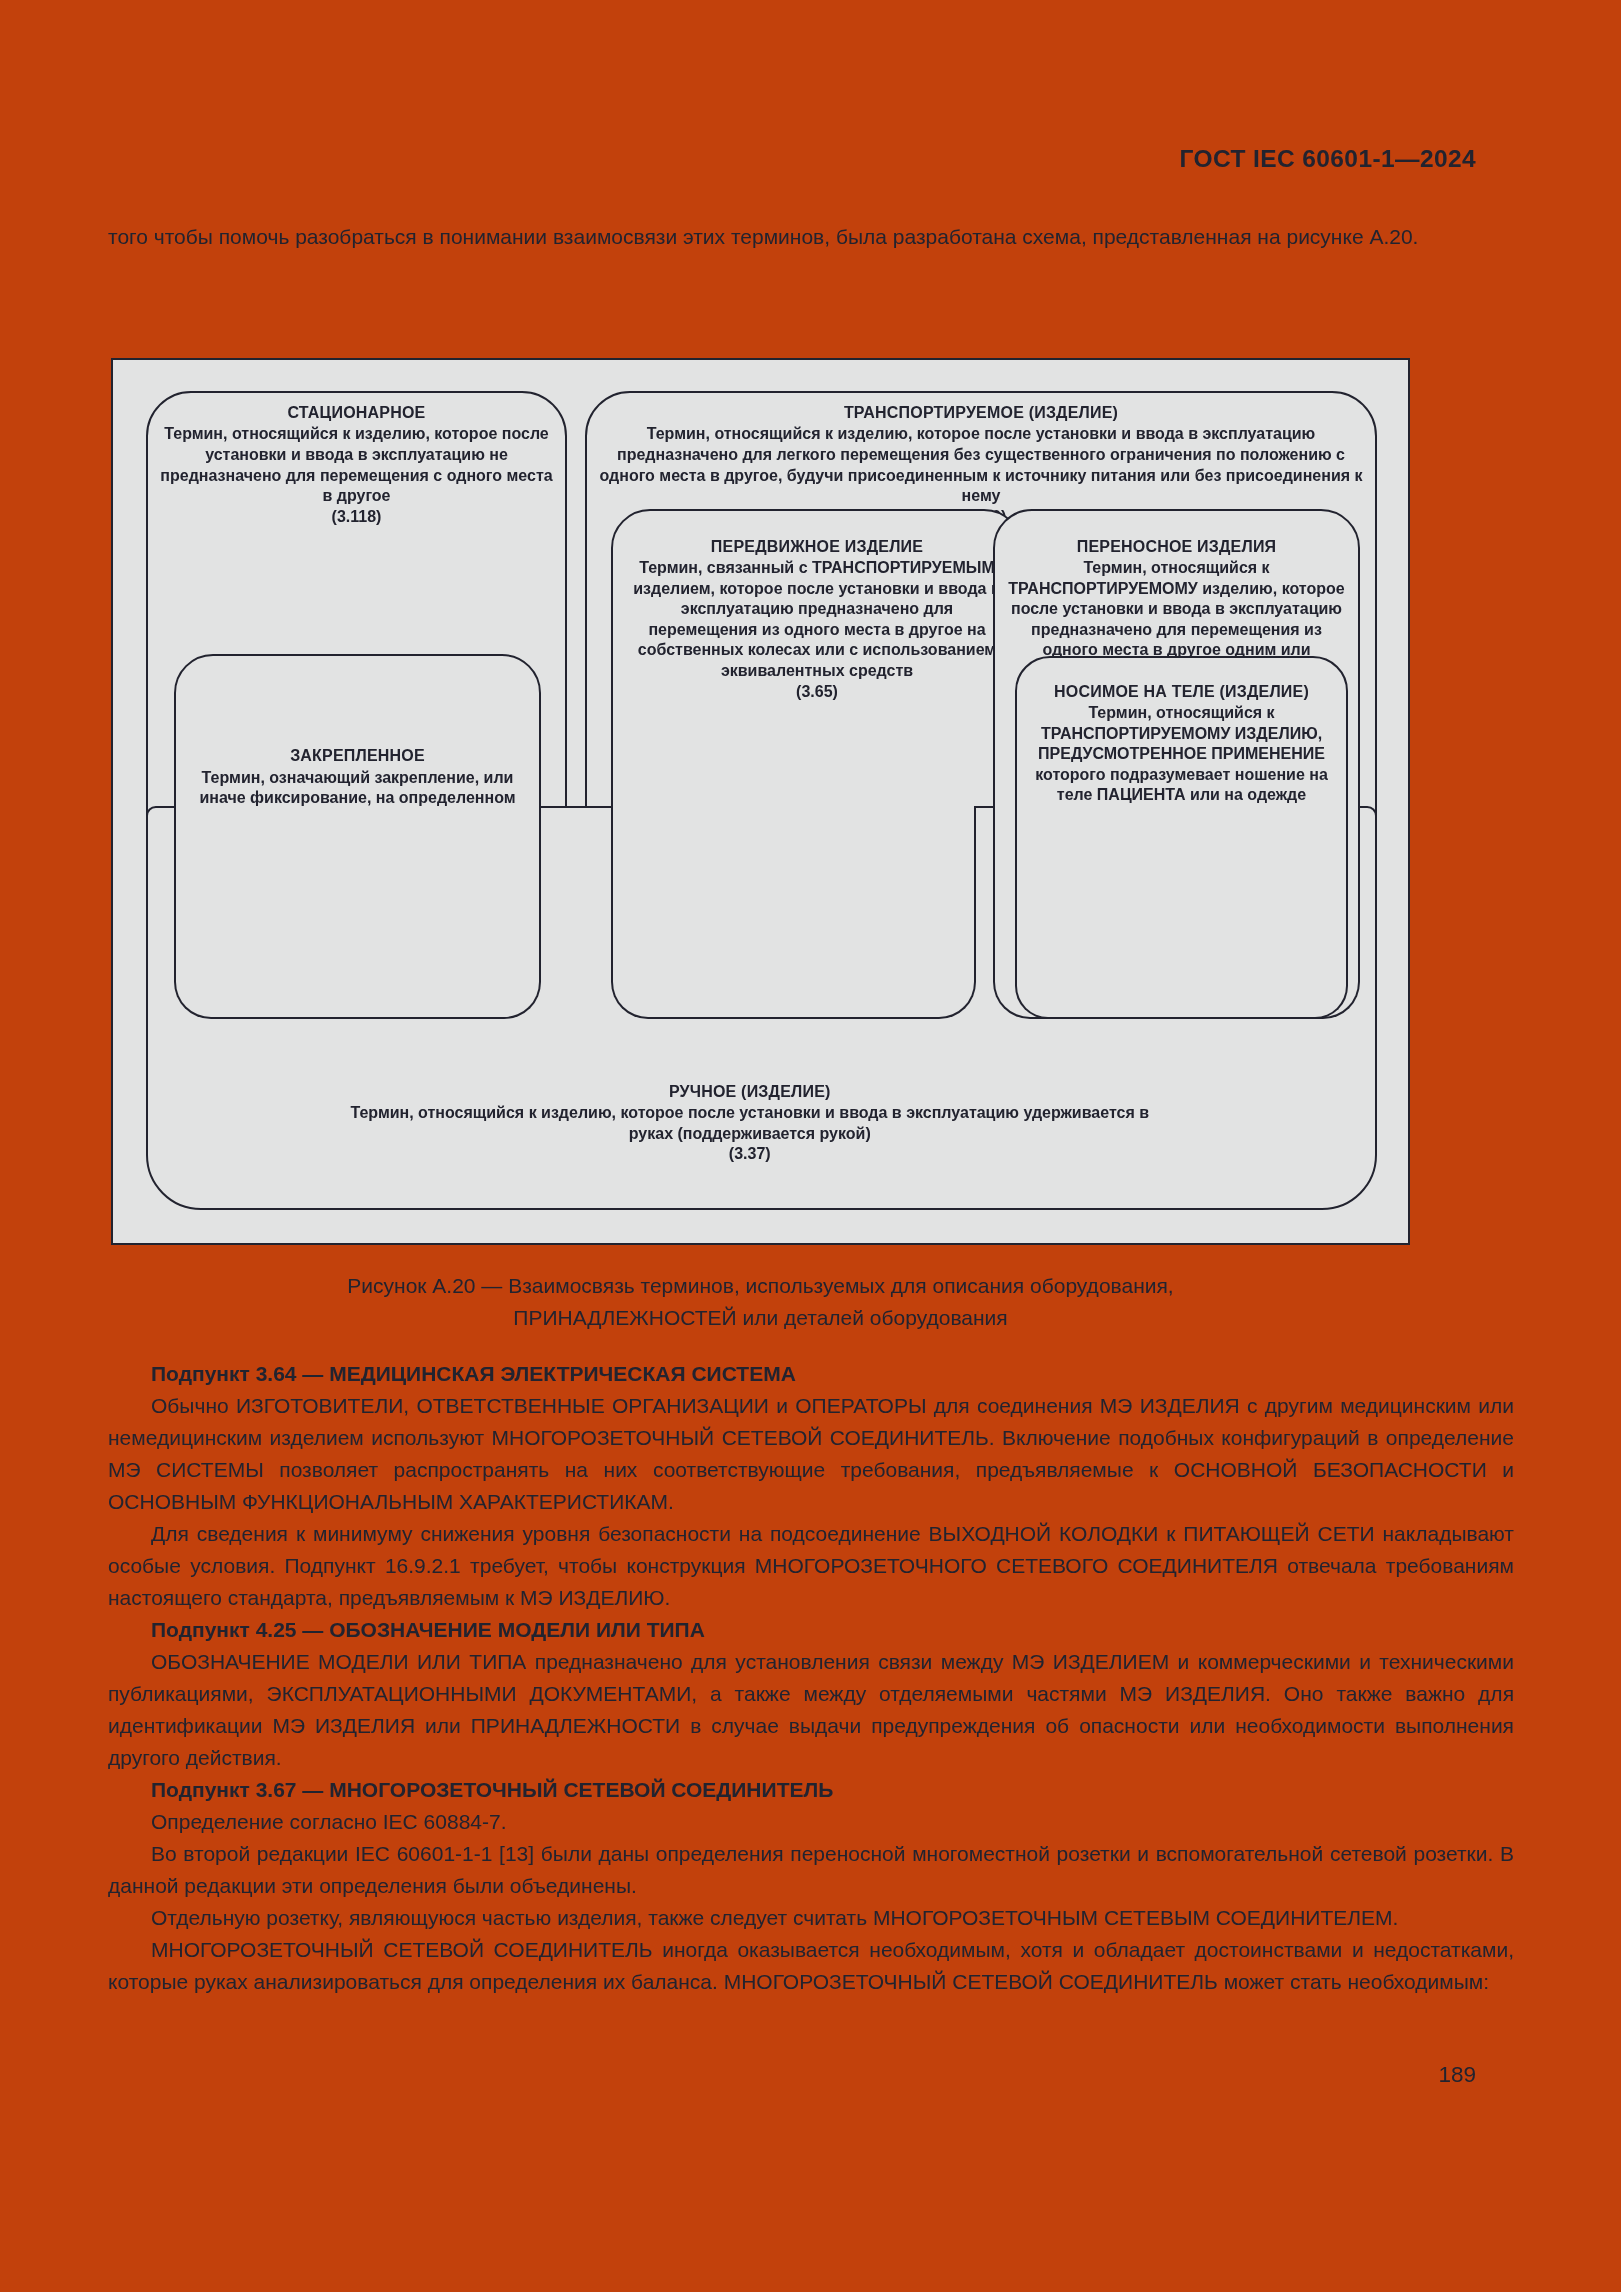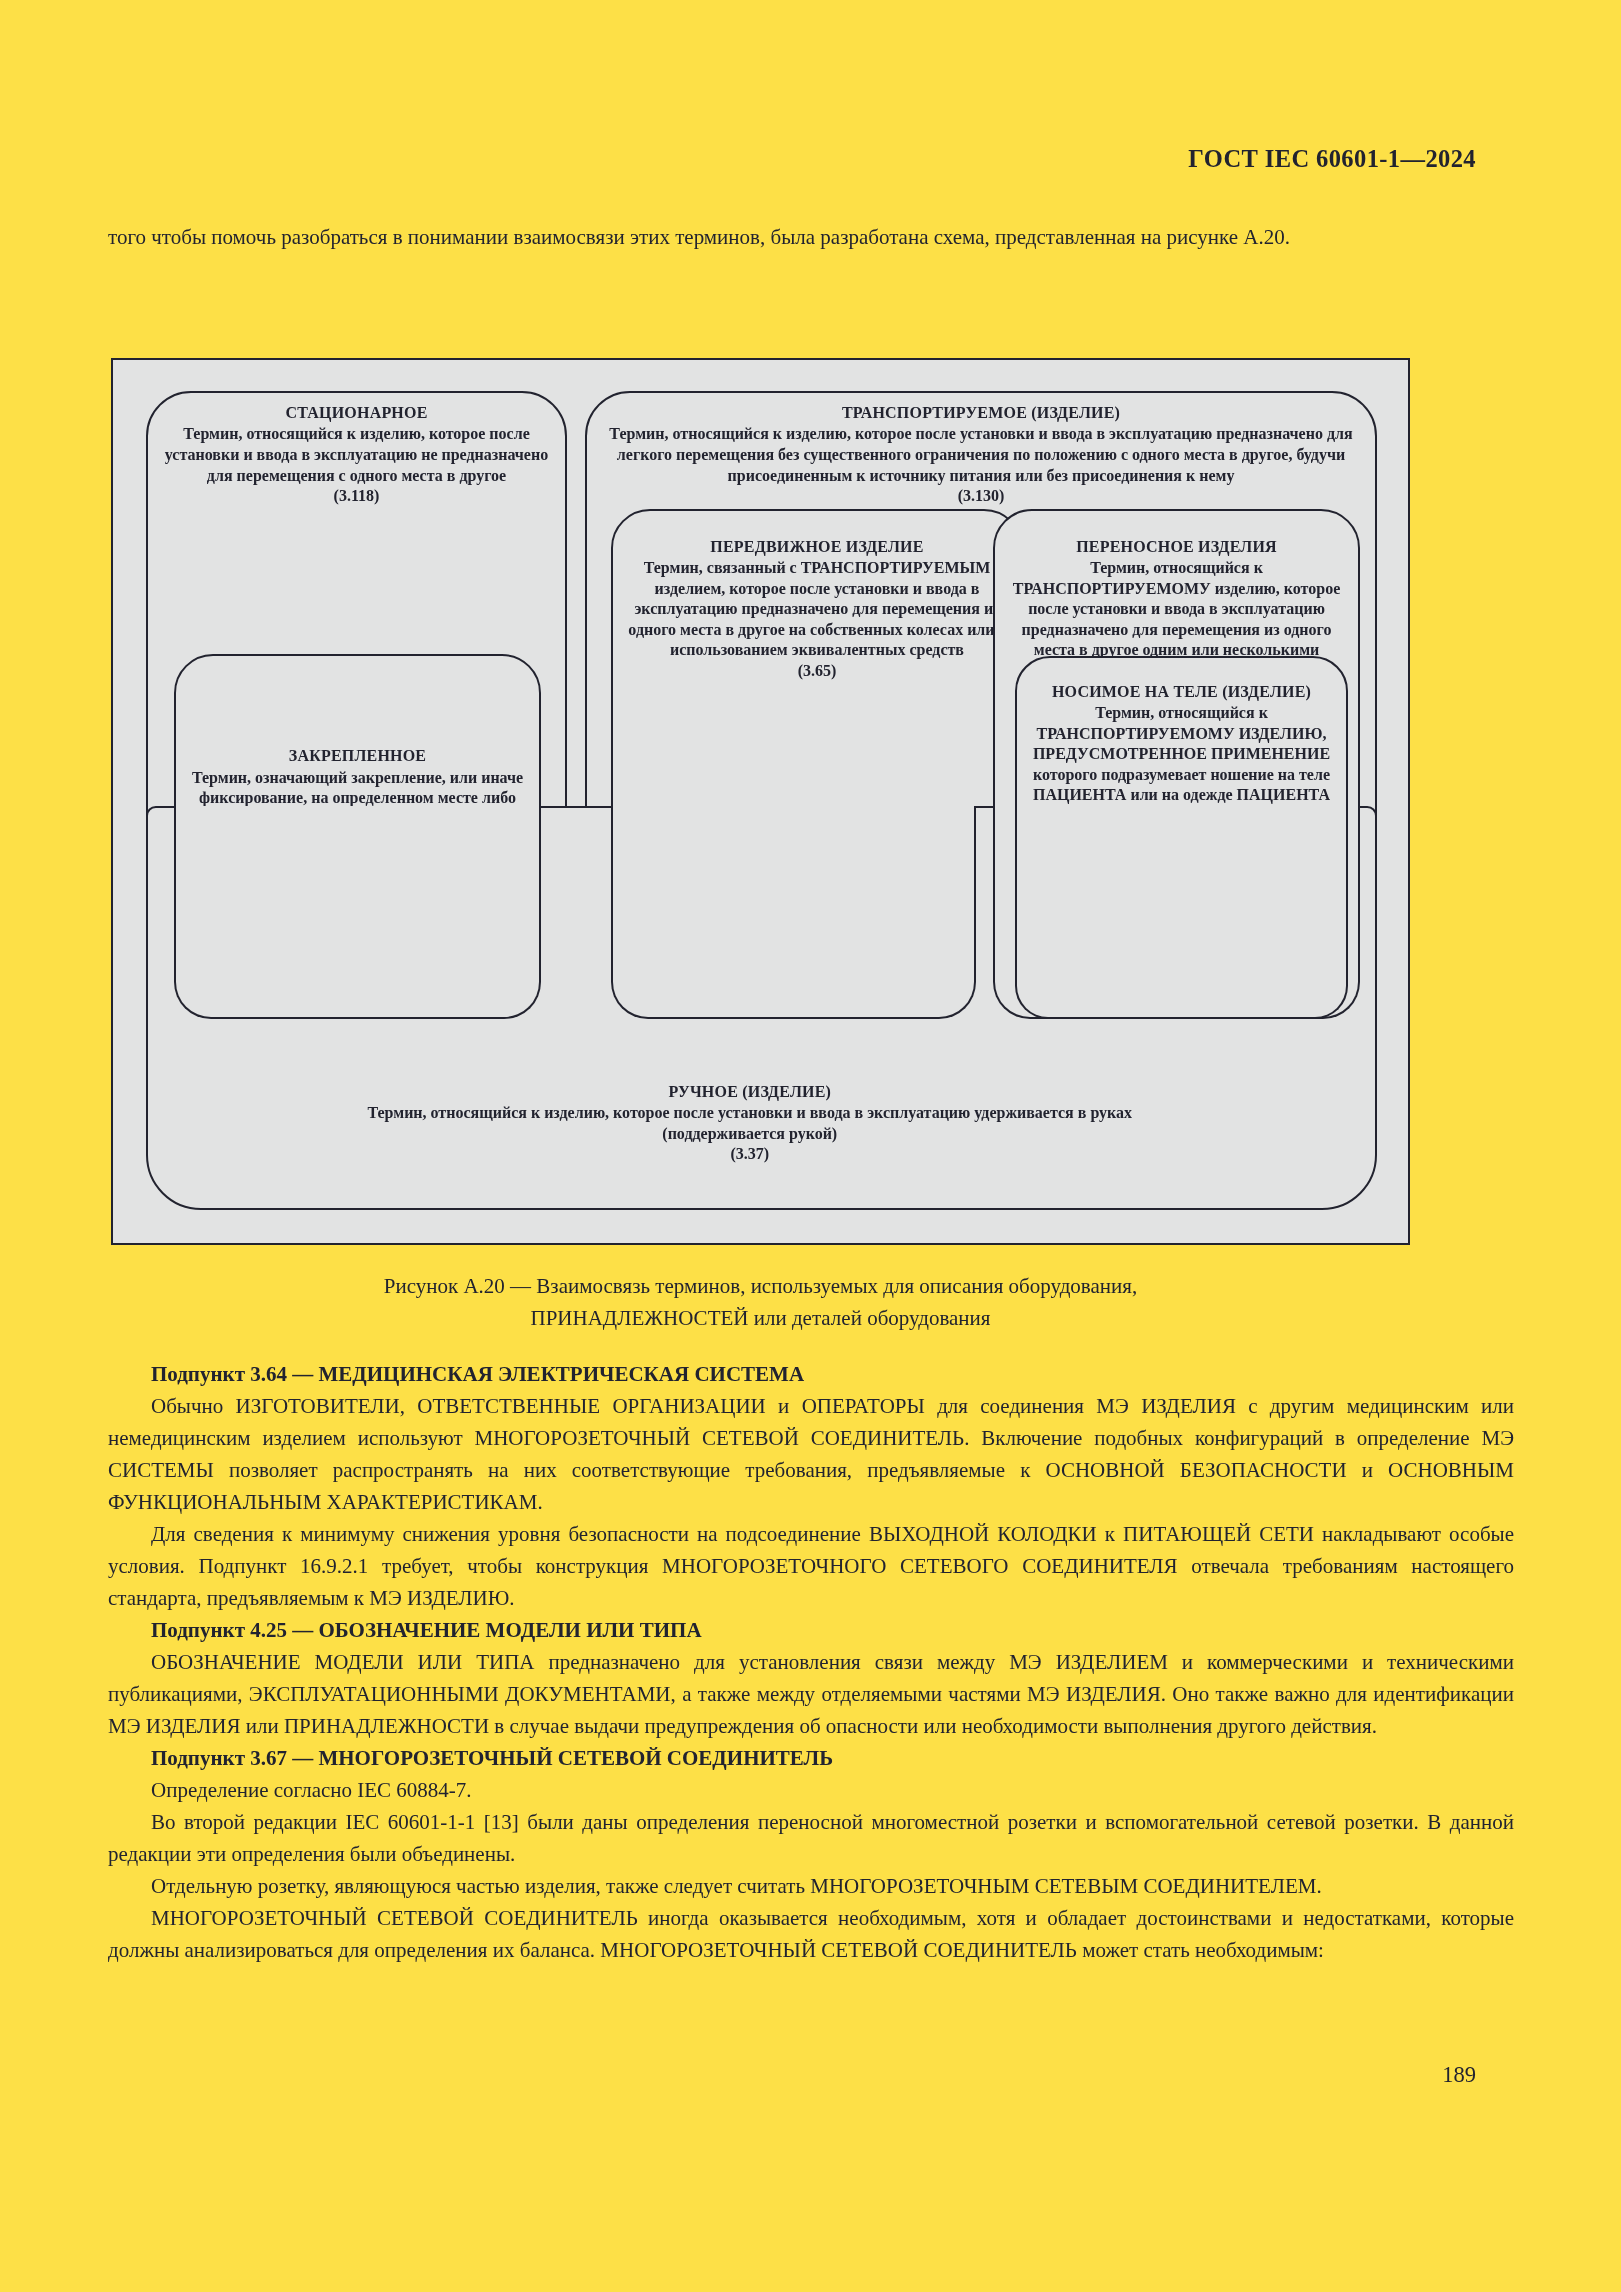--- a/index.html
+++ b/index.html
@@ -6,23 +6,23 @@
   html, body {
     margin: 0;
     padding: 0;
     background: #e2e3e3;
   }
   .page {
     position: relative;
     width: 1621px;
     height: 2293px;
     margin: 0 auto;
-    background: #fde047;
+    background: #c2410c;
     color: #22232f;
-    font-family: Liberation Serif, serif;
+    font-family: Liberation Sans, sans-serif;
     overflow: hidden;
   }
 
   
   .doc-header {
     position: absolute;
     top: 145px;
     right: 145px;
     font-size: 24.5px;
     font-weight: bold;
@@ -268,19 +268,19 @@
     <p class="ind">Обычно ИЗГОТОВИТЕЛИ, ОТВЕТСТВЕННЫЕ ОРГАНИЗАЦИИ и ОПЕРАТОРЫ для соединения МЭ ИЗДЕЛИЯ с другим медицинским или немедицинским изделием используют МНОГОРОЗЕТОЧНЫЙ СЕТЕВОЙ СОЕДИНИТЕЛЬ. Включение подобных конфигураций в определение МЭ СИСТЕМЫ позволяет распространять на них соответствующие требования, предъявляемые к ОСНОВНОЙ БЕЗОПАСНОСТИ и ОСНОВНЫМ ФУНКЦИОНАЛЬНЫМ ХАРАКТЕРИСТИКАМ.</p>
     <p class="ind">Для сведения к минимуму снижения уровня безопасности на подсоединение ВЫХОДНОЙ КОЛОДКИ к ПИТАЮЩЕЙ СЕТИ накладывают особые условия. Подпункт 16.9.2.1 требует, чтобы конструкция МНОГОРОЗЕТОЧНОГО СЕТЕВОГО СОЕДИНИТЕЛЯ отвечала требованиям настоящего стандарта, предъявляемым к МЭ ИЗДЕЛИЮ.</p>
 
     <p class="head">Подпункт 4.25 — ОБОЗНАЧЕНИЕ МОДЕЛИ ИЛИ ТИПА</p>
     <p class="ind">ОБОЗНАЧЕНИЕ МОДЕЛИ ИЛИ ТИПА предназначено для установления связи между МЭ ИЗДЕЛИЕМ и коммерческими и техническими публикациями, ЭКСПЛУАТАЦИОННЫМИ ДОКУМЕНТАМИ, а также между отделяемыми частями МЭ ИЗДЕЛИЯ. Оно также важно для идентификации МЭ ИЗДЕЛИЯ или ПРИНАДЛЕЖНОСТИ в случае выдачи предупреждения об опасности или необходимости выполнения другого действия.</p>
 
     <p class="head">Подпункт 3.67 — МНОГОРОЗЕТОЧНЫЙ СЕТЕВОЙ СОЕДИНИТЕЛЬ</p>
     <p class="ind">Определение согласно IEC 60884-7.</p>
     <p class="ind">Во второй редакции IEC 60601-1-1 [13] были даны определения переносной многоместной розетки и вспомогательной сетевой розетки. В данной редакции эти определения были объединены.</p>
     <p class="ind">Отдельную розетку, являющуюся частью изделия, также следует считать МНОГОРОЗЕТОЧНЫМ СЕТЕВЫМ СОЕДИНИТЕЛЕМ.</p>
-    <p class="ind">МНОГОРОЗЕТОЧНЫЙ СЕТЕВОЙ СОЕДИНИТЕЛЬ иногда оказывается необходимым, хотя и обладает достоинствами и недостатками, которые должны анализироваться для определения их баланса. МНОГОРОЗЕТОЧНЫЙ СЕТЕВОЙ СОЕДИНИТЕЛЬ может стать необходимым:</p>
+    <p class="ind">МНОГОРОЗЕТОЧНЫЙ СЕТЕВОЙ СОЕДИНИТЕЛЬ иногда оказывается необходимым, хотя и обладает достоинствами и недостатками, которые руках анализироваться для определения их баланса. МНОГОРОЗЕТОЧНЫЙ СЕТЕВОЙ СОЕДИНИТЕЛЬ может стать необходимым:</p>
   </div>
 
   <div class="folio">189</div>
 
 </div>
 
 
 </body></html>

